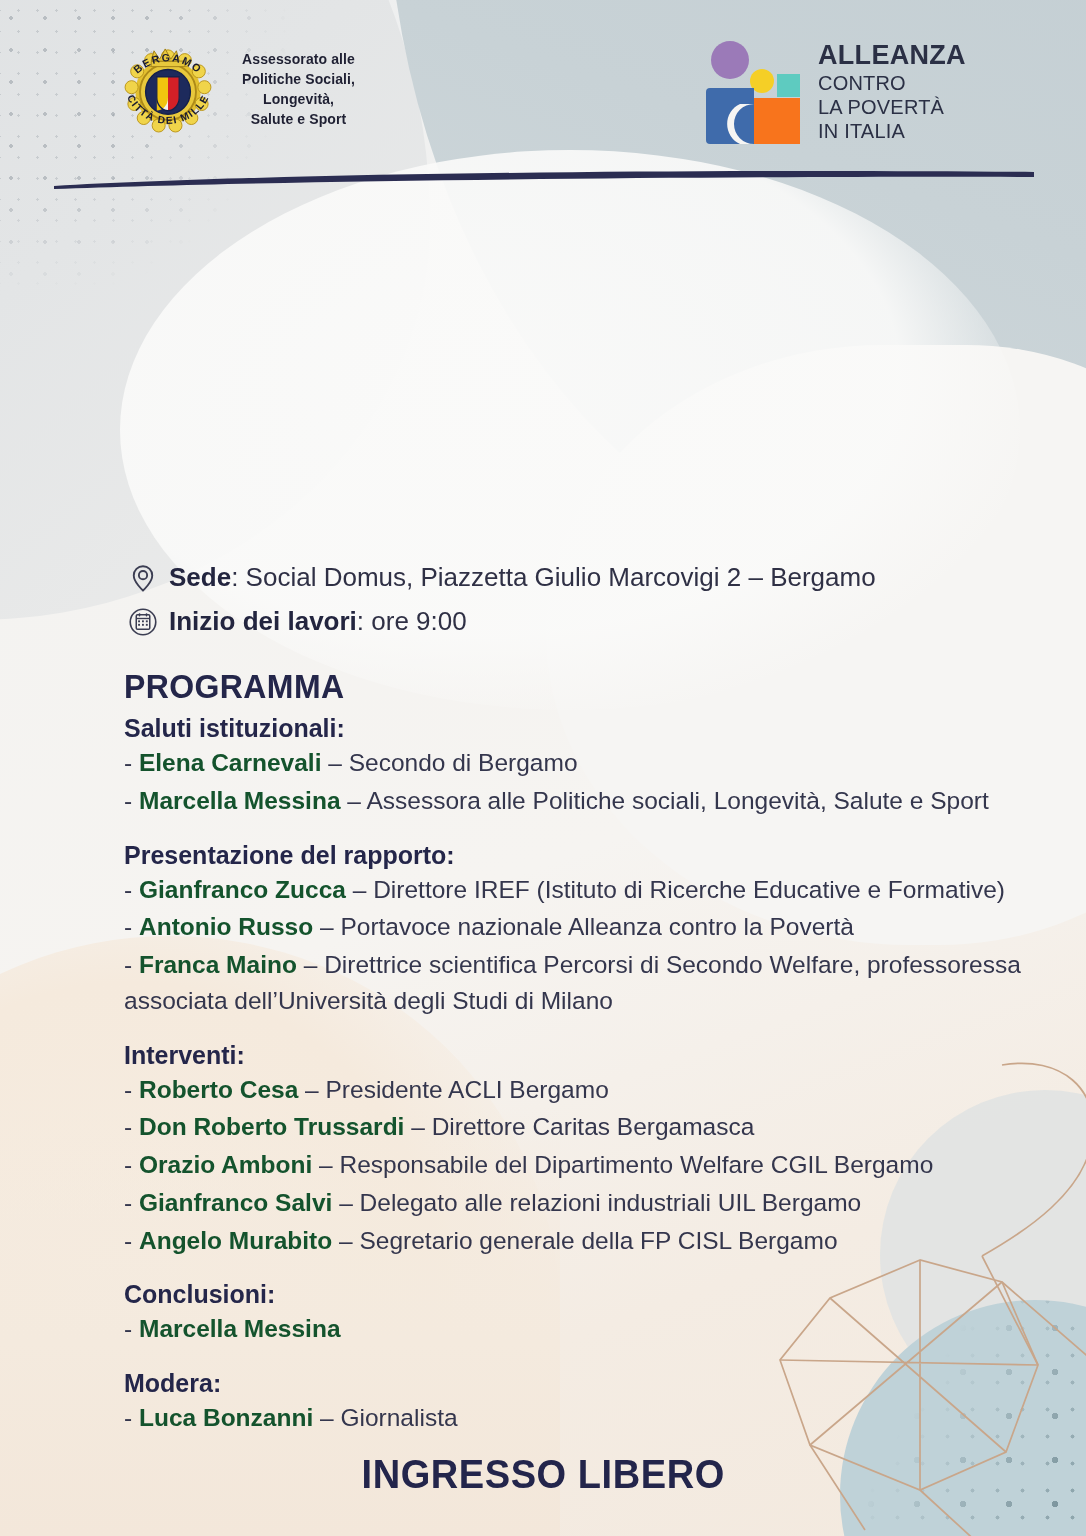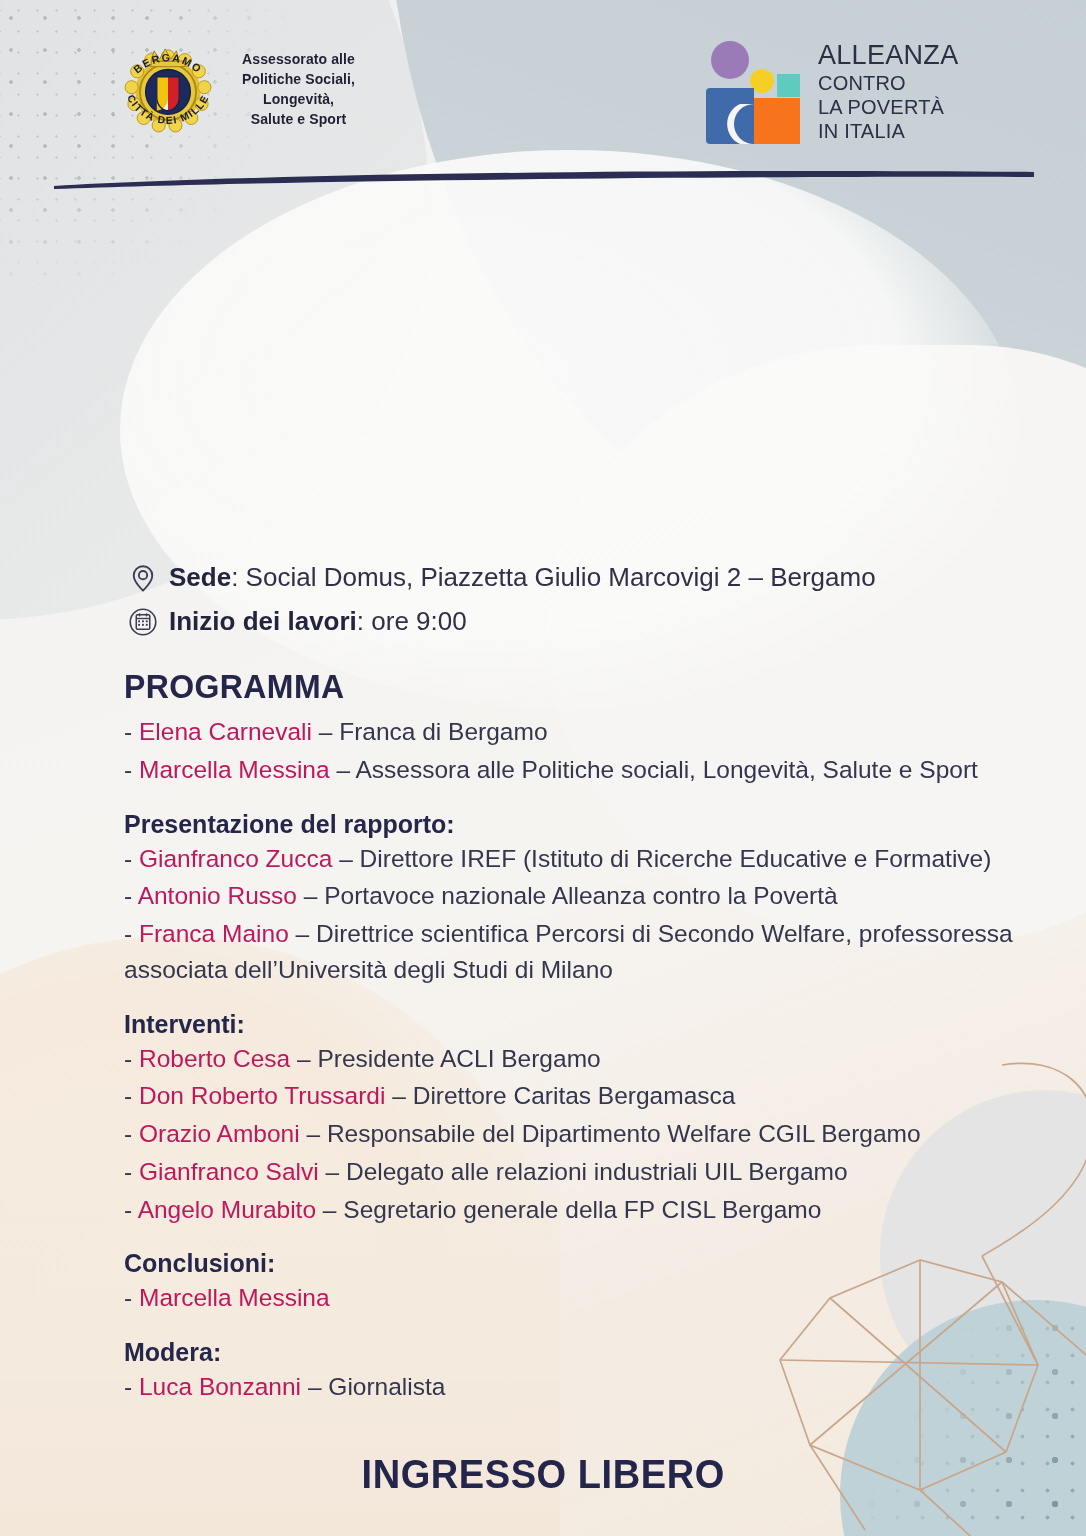--- a/index.html
+++ b/index.html
@@ -159,21 +159,21 @@
     display: flex;
     align-items: flex-start;
     gap: 14px;
   }
   .alleanza-mark { width: 104px; height: 112px; flex: 0 0 auto; }
   .alleanza-words {
     padding-top: 6px;
     line-height: 1.0;
     color: #2b3045;
   }
-  .alleanza-words .l1 { font-size: 27px; font-weight: normal; letter-spacing: .3px; }
+  .alleanza-words .l1 { font-size: 27px; font-weight: bold; letter-spacing: .3px; }
   .alleanza-words .ln { font-size: 20px; font-weight: normal; letter-spacing: .2px; margin-top: 4px; }
 
   
   .divider { position: absolute; top: 168px; left: 54px; width: 980px; height: 24px; z-index: 5; }
 
   
   .titles { position: absolute; top: 232px; left: 0; right: 0; text-align: center; z-index: 5; }
   .kicker {
     font-size: 31px; font-weight: bold;
     letter-spacing: 1.6px;
@@ -238,21 +238,21 @@
     margin-bottom: 2px;
   }
   .sec { margin-bottom: 22px; }
   .sec:last-child { margin-bottom: 0; }
   .ent {
     font-size: 24.5px;
     line-height: 1.46;
     color: #34364d;
     margin-top: 2px;
   }
-  .ent .nm { font-weight: normal; color: #be185d; }
+  .ent .nm { font-weight: bold; color: #14532d; }
   .ent .dash { color: #34364d; }
 
   
   .footer {
     position: absolute;
     left: 0; right: 0; top: 1452px;
     text-align: center;
     z-index: 5;
   }
   .footer .free {
@@ -401,22 +401,23 @@
       <div>
         <b>Inizio dei lavori</b><span>: </span><span>ore 9:00</span>
       </div>
     </div>
   </div>
 
   <div class="prog">
     <div class="prog-h">PROGRAMMA</div>
 
     <div class="sec">
-      <div class="ent">
-        <span>- </span><span class="nm">Elena Carnevali</span><span class="dash"> – </span><span> Franca di Bergamo</span>
+      <div class="sec-h">Saluti istituzionali:</div>
+      <div class="ent">
+        <span>- </span><span class="nm">Elena Carnevali</span><span class="dash"> – </span><span> Secondo di Bergamo</span>
       </div>
       <div class="ent">
         <span>- </span><span class="nm">Marcella Messina</span><span class="dash"> – </span><span>Assessora alle Politiche sociali, Longevità, Salute e Sport</span>
       </div>
     </div>
 
     <div class="sec">
       <div class="sec-h">Presentazione del rapporto:</div>
       <div class="ent">
         <span>- </span><span class="nm">Gianfranco Zucca</span><span class="dash"> – </span><span>Direttore IREF (Istituto di Ricerche Educative e Formative)</span>

